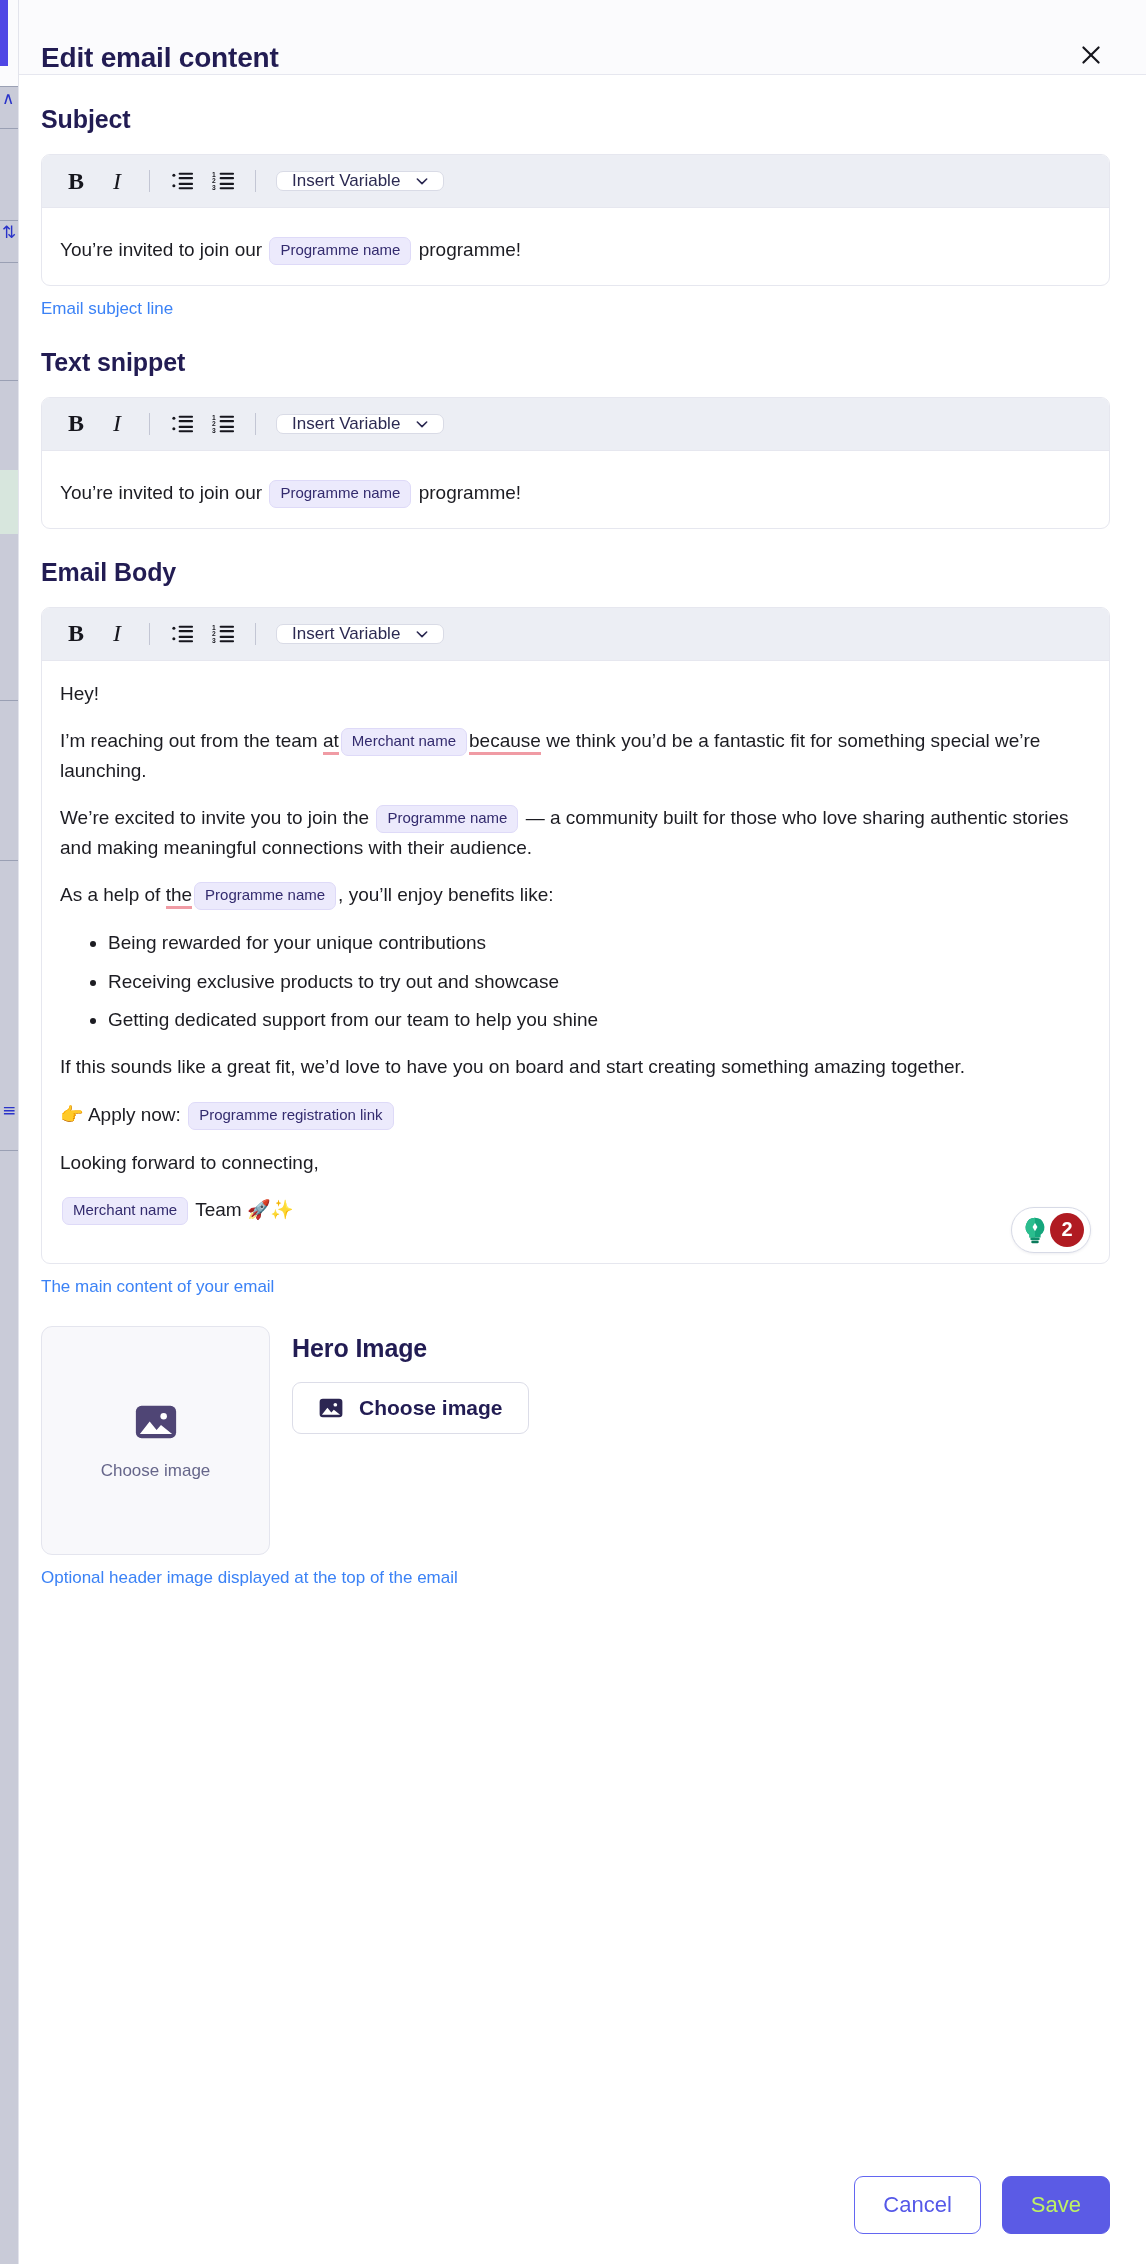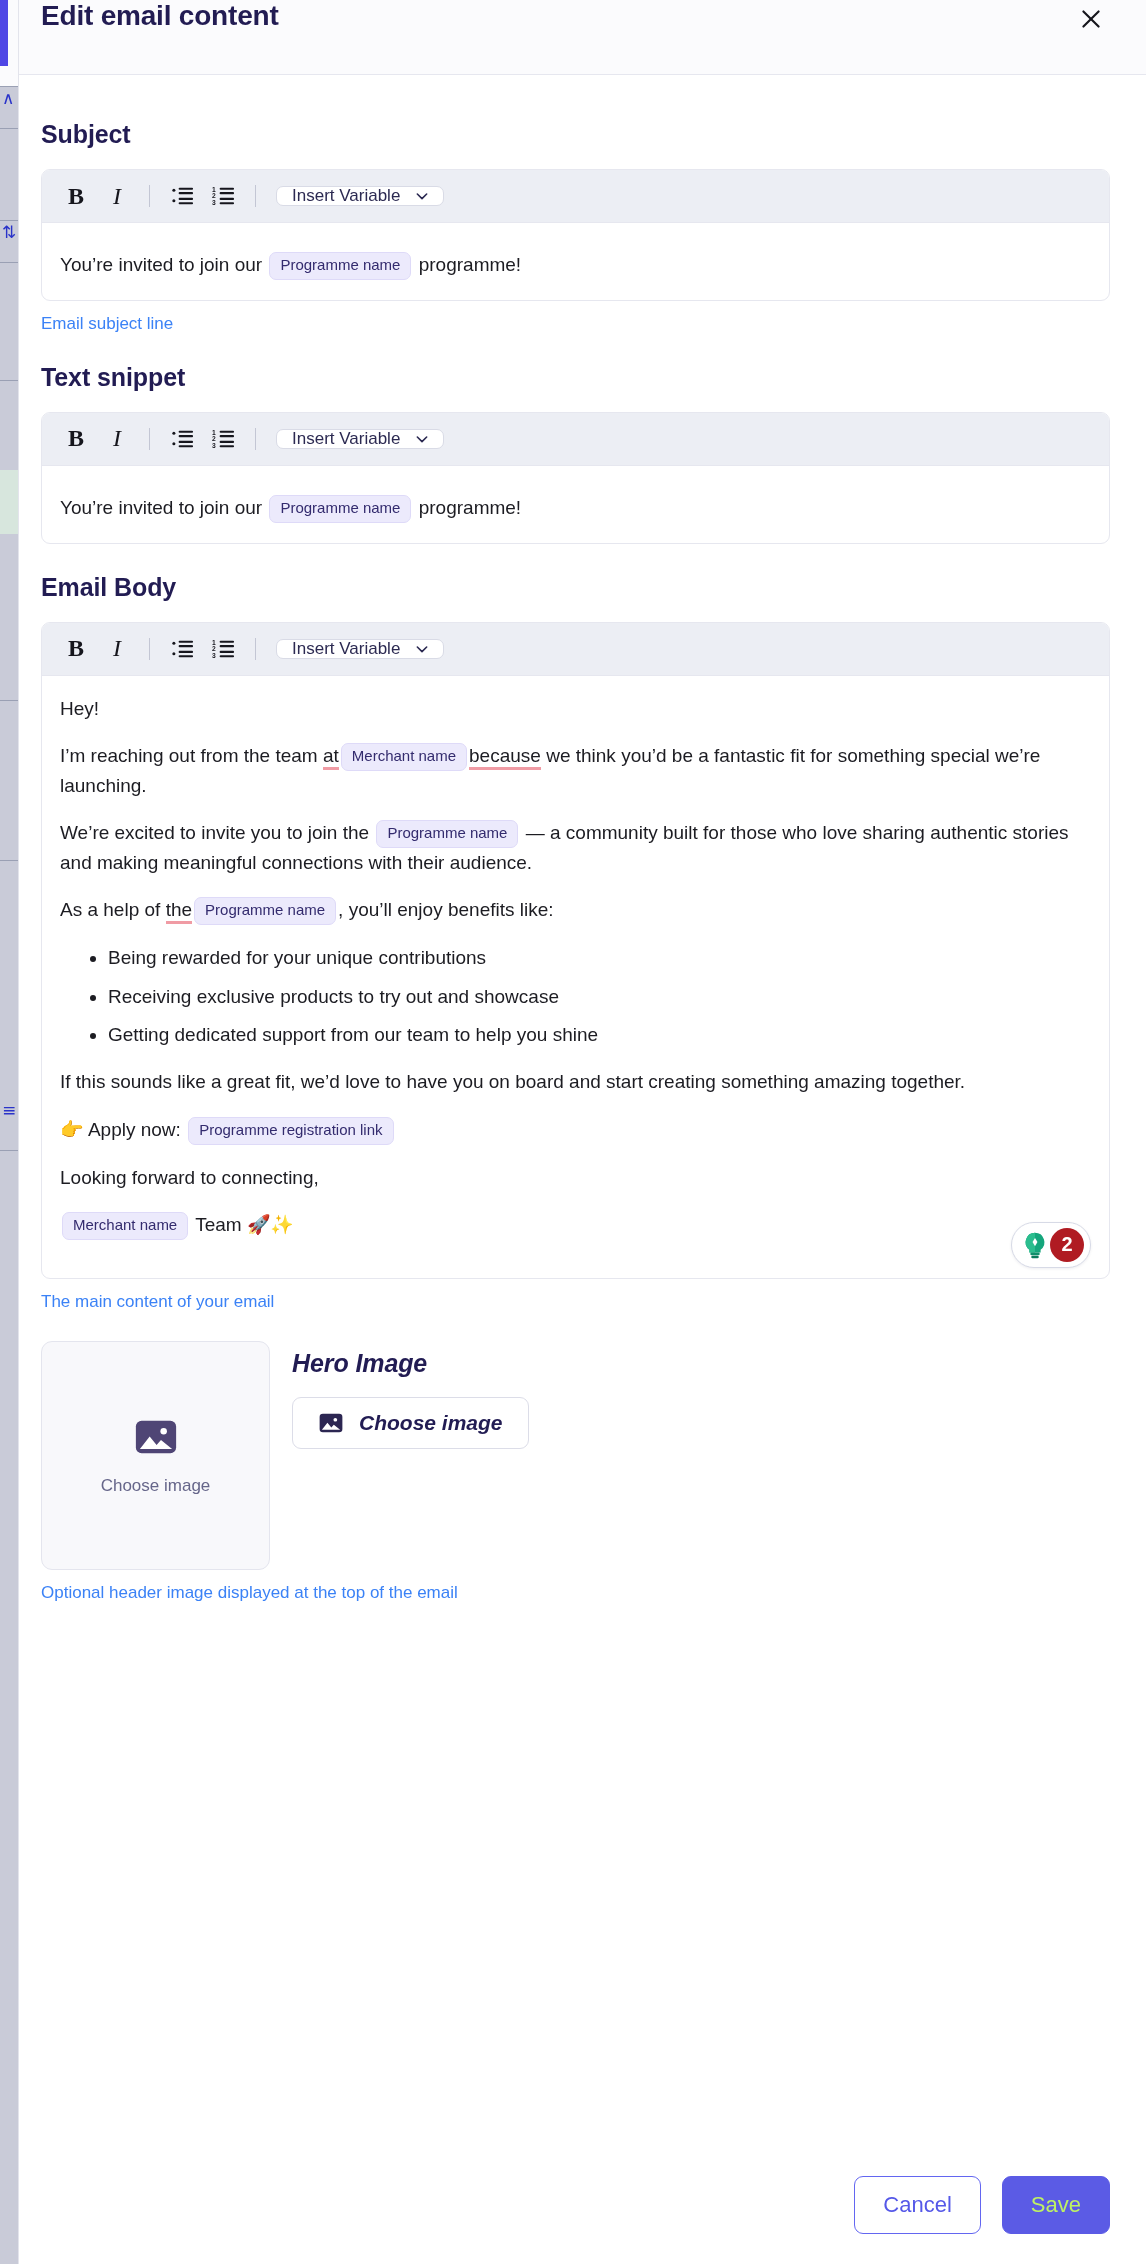--- a/index.html
+++ b/index.html
@@ -52,21 +52,21 @@
     display: flex;
     flex-direction: column;
   }
 
   .modal-header {
     height: 75px;
     flex: 0 0 75px;
     background: #fbfbfd;
     border-bottom: 1px solid #e6e7ef;
     display: flex;
-    align-items: flex-start;
+    align-items: flex-end;
     justify-content: space-between;
     padding: 0 36px 0 22px;
   }
   .modal-title {
     font-size: 28px;
     font-weight: bold;
     color: #221c53;
     letter-spacing: -0.2px;
   }
   .close-btn {
@@ -84,21 +84,20 @@
   }
 
   .field-block { margin-bottom: 29px; }
 
   .field-label {
     font-size: 25px;
     font-weight: bold;
     color: #221c53;
     margin-bottom: 20px;
     letter-spacing: -0.1px;
-    margin-top: 15px;
   }
 
   .editor {
     border: 1px solid #e6e7ef;
     border-radius: 9px;
     background: #ffffff;
     overflow: hidden;
   }
 
   .editor-toolbar {
@@ -239,21 +238,21 @@
     flex-direction: column;
     align-items: center;
     justify-content: center;
     gap: 16px;
     cursor: pointer;
   }
   .hero-thumb-label {
     font-size: 17px;
     color: #66668a;
   }
-  .hero-right { padding-top: 8px; font-style: italic; }
+  .hero-right { padding-top: 8px; }
   .hero-title {
     font-size: 25px;
     font-weight: bold;
     color: #221c53;
     margin-bottom: 19px;
     letter-spacing: -0.1px;
   }
   .choose-btn {
     display: inline-flex;
     align-items: center;

